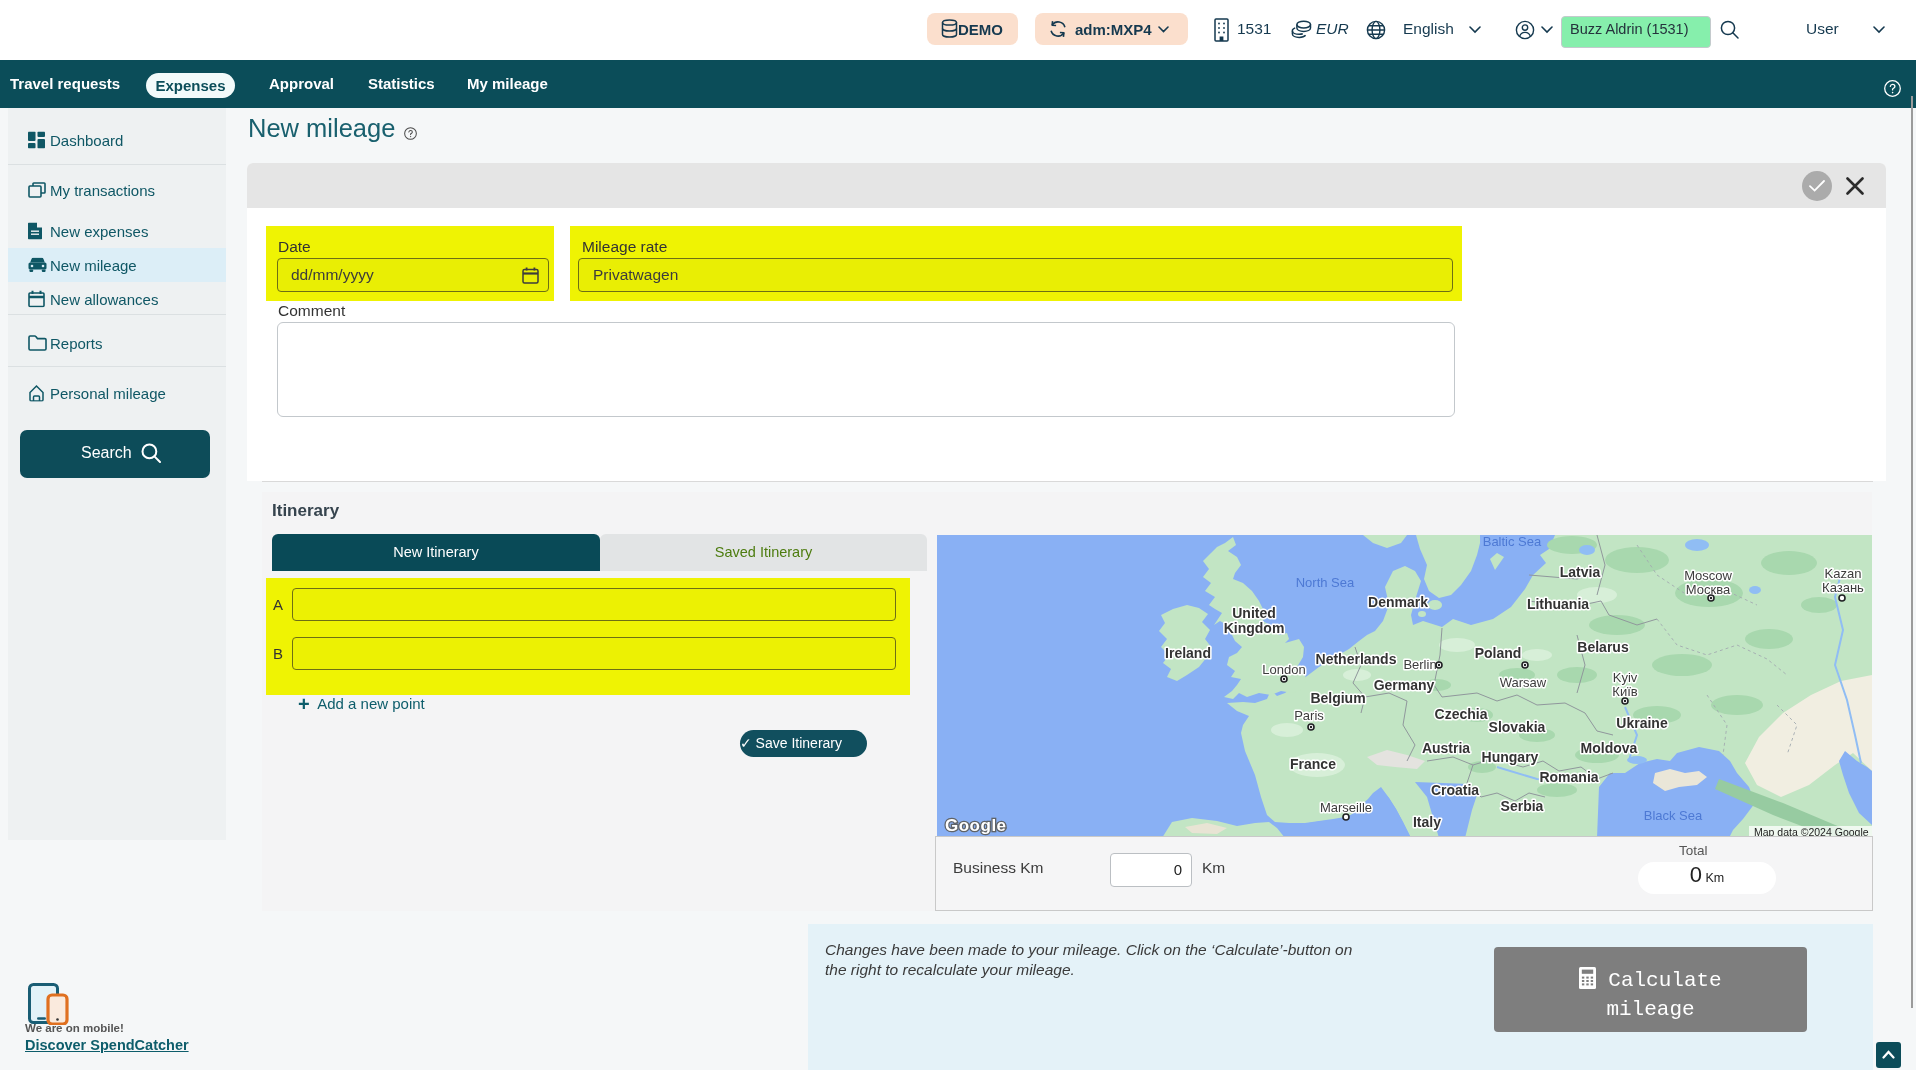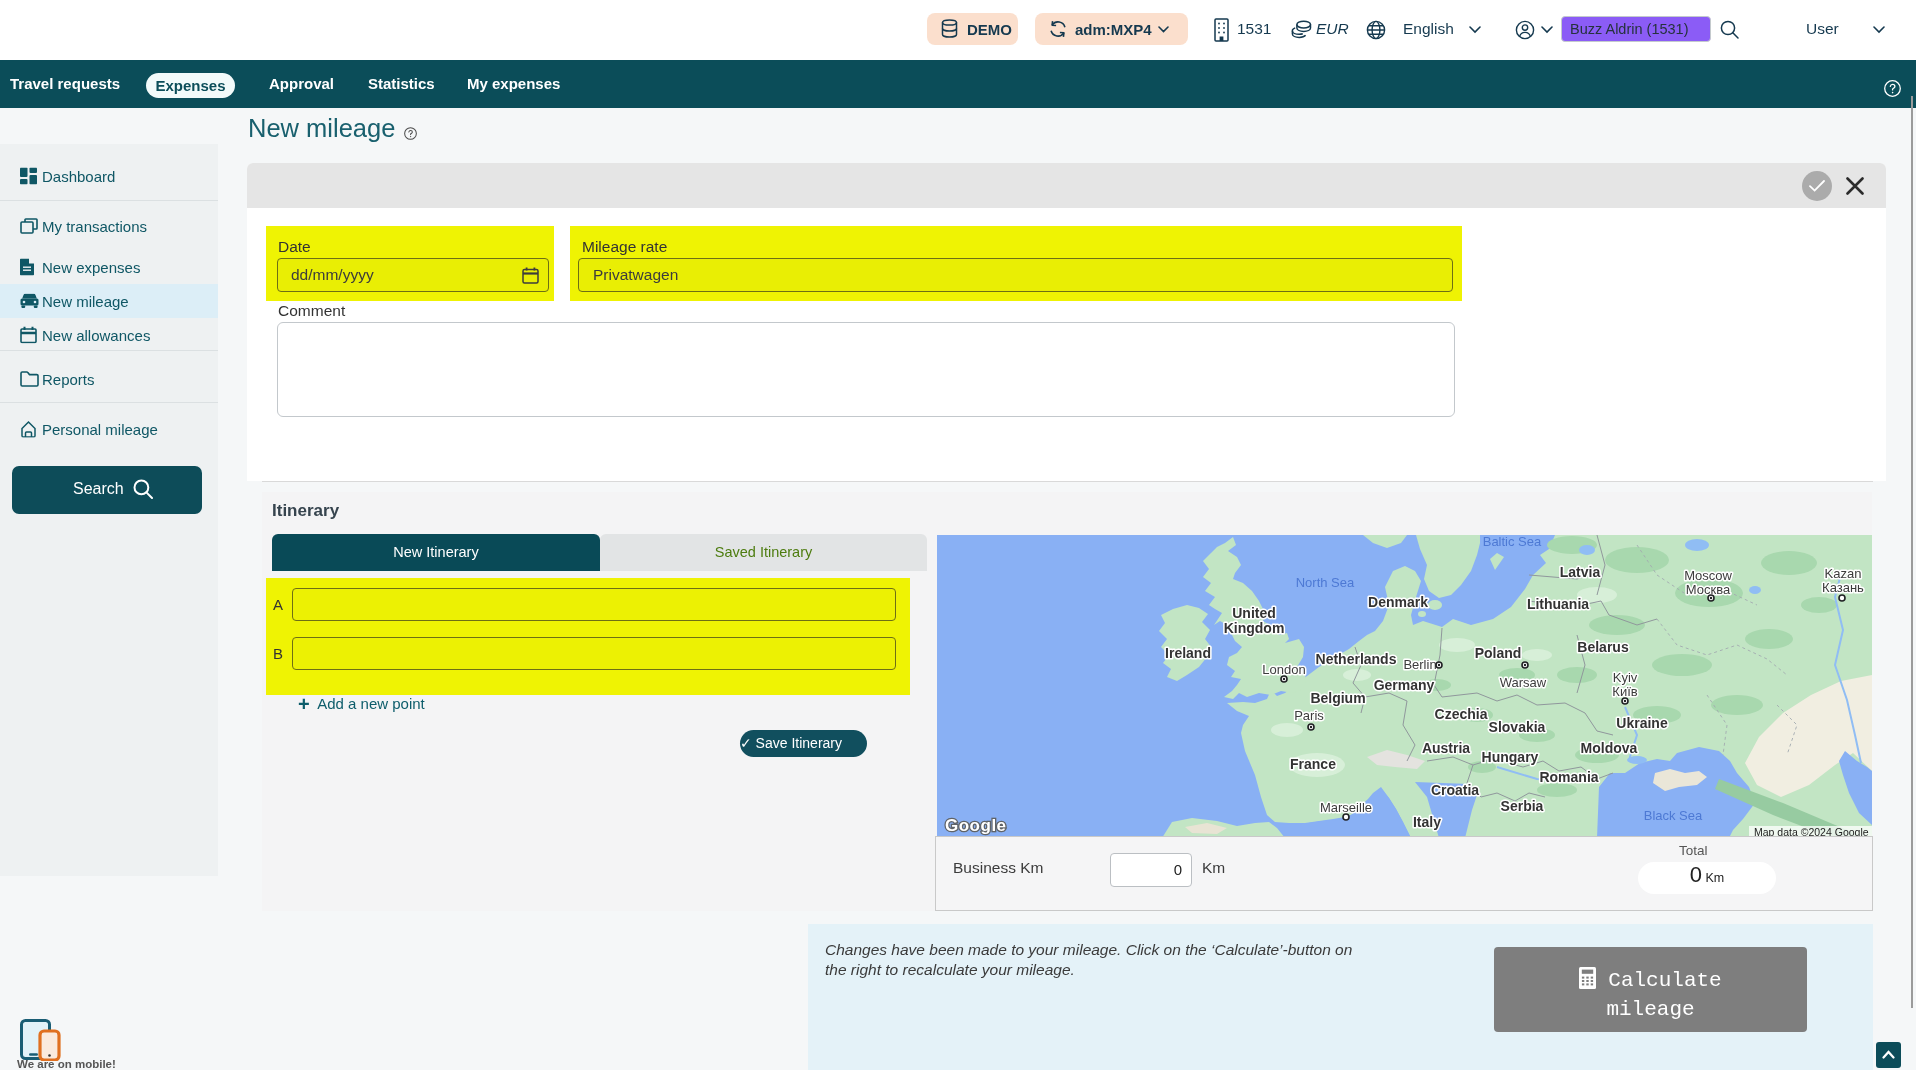--- a/index.html
+++ b/index.html
@@ -11,21 +11,21 @@
 #header { position:absolute; left:0; top:0; width:1916px; height:60px; background:#ffffff; }
 .pill { position:absolute; background:#fbdfcd; border-radius:8px; display:flex; align-items:center; color:#15394f; font-size:15px; }
 .hdrtxt { position:absolute; color:#15394f; font-size:15.5px; }
 
 
 #nav { position:absolute; left:0; top:60px; width:1916px; height:48px; background:#0b4d59; }
 .navitem { position:absolute; top:0; height:48px; line-height:48px; color:#fff; font-size:15px; font-weight:700; }
 #nav-exp { position:absolute; left:146px; top:13px; width:89px; height:25px; background:#f2fafa; border-radius:13px; color:#0b4d59; font-size:15px; font-weight:700; text-align:center; line-height:25px; }
 
 
-#sidebar { position:absolute; left:0; top:108px; width:218px; height:732px; background:#eef1f2;margin-top:36px; }
+#sidebar { position:absolute; left:8px; top:108px; width:218px; height:732px; background:#eef1f2; }
 .sideitem { position:absolute; left:0; width:218px; height:34px; color:#0f5765; font-size:15px; }
 .sideitem .lbl { position:absolute; left:42px; top:50%; transform:translateY(-50%); }
 .sideitem svg { position:absolute; left:20px; top:50%; transform:translateY(-50%); }
 .sep { position:absolute; left:0; width:218px; height:1px; background:#dbe0e2; }
 #selrow { position:absolute; left:0; top:140px; width:218px; height:34px; background:#dceef7; }
 #searchbtn { position:absolute; left:12px; top:322px; width:190px; height:48px; background:#0d4c59; border-radius:7px; color:#fff; font-size:16px; }
 
 
 #h1 { position:absolute; left:248px; top:114px; color:#19606e; font-size:25.5px; font-weight:400; }
 #card { position:absolute; left:247px; top:163px; width:1639px; height:318px; background:#fff; border-radius:6px 6px 0 0; }
@@ -62,21 +62,21 @@
 <body>
 <div id="page">
   <div id="header">
 
     <div class="pill" style="left:927px; top:13px; width:91px; height:32px;">
       <svg style="margin-left:14px;" width="17" height="20" viewBox="0 0 17 20" fill="none" stroke="#15394f" stroke-width="1.5">
         <ellipse cx="8.5" cy="3.5" rx="7" ry="2.6"></ellipse>
         <path d="M1.5 3.5v6c0 1.4 3.1 2.6 7 2.6s7-1.2 7-2.6v-6"></path>
         <path d="M1.5 9.5v6c0 1.4 3.1 2.6 7 2.6s7-1.2 7-2.6v-6"></path>
       </svg>
-      <span style="margin-left:9px; font-weight:600;">DEMO</span>
+      <span style="font-weight:600;">DEMO</span>
     </div>
 
     <div class="pill" style="left:1035px; top:13px; width:153px; height:32px;">
       <svg style="margin-left:14px;" width="18" height="18" viewBox="0 0 18 18" fill="none" stroke="#15394f" stroke-width="1.6">
         <path d="M15.9 7.2 A7.1 7.1 0 0 0 3.2 5.0"></path>
         <path d="M3.6 1.2 L3.1 5.2 7.1 5.5" fill="none" stroke-linejoin="round"></path>
         <path d="M2.1 10.8 A7.1 7.1 0 0 0 14.8 13.0"></path>
         <path d="M14.4 16.8 L14.9 12.8 10.9 12.5" fill="none" stroke-linejoin="round"></path>
       </svg>
       <span style="margin-left:8px; font-weight:600;">adm:MXP4</span>
@@ -117,36 +117,36 @@
 
     <svg class="abs" style="left:1515px; top:20px;" width="20" height="20" viewBox="0 0 20 20" fill="none" stroke="#15394f" stroke-width="1.4">
       <circle cx="10" cy="10" r="8.6"></circle>
       <circle cx="10" cy="7.6" r="2.7"></circle>
       <path d="M4.6 16.7c.7-2.9 2.9-4.3 5.4-4.3s4.7 1.4 5.4 4.3"></path>
     </svg>
     <svg class="abs" style="left:1541px; top:26px;" width="12" height="8" viewBox="0 0 12 8" fill="none" stroke="#15394f" stroke-width="1.6" stroke-linecap="round">
         <path d="M1 1l5 5 5-5"></path>
       </svg>
 
-    <div class="abs" style="left:1561px; top:16px; width:150px; height:26px; border:1px solid #c4cacd; border-radius:4px; background:#8b5cf6; line-height:24px; padding-left:8px; font-size:14.5px; color:#25323c;">Buzz Aldrin (1531)</div>
+    <div class="abs" style="left:1561px; top:16px; width:150px; height:32px; border:1px solid #c4cacd; border-radius:4px; background:#86efac; line-height:24px; padding-left:8px; font-size:14.5px; color:#25323c;">Buzz Aldrin (1531)</div>
     <svg class="abs" style="left:1720px; top:20px;" width="19" height="19" viewBox="0 0 19 19" fill="none" stroke="#15394f" stroke-width="1.5">
       <circle cx="8" cy="8" r="6.6"></circle>
         <path d="M12.8 12.8L18 18" stroke-linecap="round"></path>
     </svg>
     <span class="hdrtxt" style="left:1806px; top:20px;">User</span>
     <svg class="abs" style="left:1873px; top:26px;" width="12" height="8" viewBox="0 0 12 8" fill="none" stroke="#15394f" stroke-width="1.6" stroke-linecap="round">
         <path d="M1 1l5 5 5-5"></path>
       </svg>
   </div>
   <div id="nav">
     <span class="navitem" style="left:10px;">Travel requests</span>
     <div id="nav-exp">Expenses</div>
     <span class="navitem" style="left:269px;">Approval</span>
     <span class="navitem" style="left:368px;">Statistics</span>
-    <span class="navitem" style="left:467px;">My expenses</span>
+    <span class="navitem" style="left:467px;">My mileage</span>
     <svg class="abs" style="left:1884px; top:20px;" width="17" height="17" viewBox="0 0 17 17" fill="none" stroke="#fff" stroke-width="1.3">
       <circle cx="8.5" cy="8.5" r="7.8"></circle>
       <path d="M6.3 6.4c.2-1.2 1.1-2 2.3-2 1.3 0 2.3.9 2.3 2.1 0 1.5-1.6 1.7-2.3 2.6v.8" stroke-linecap="round"></path>
       <circle cx="8.6" cy="12.6" r="0.8" fill="#fff" stroke="none"></circle>
     </svg>
   </div>
   <div id="sidebar">
     <div id="selrow"></div>
     <div class="sideitem" style="top:15px;">
       <svg width="17" height="17" viewBox="0 0 17 17" fill="#0f5765">

